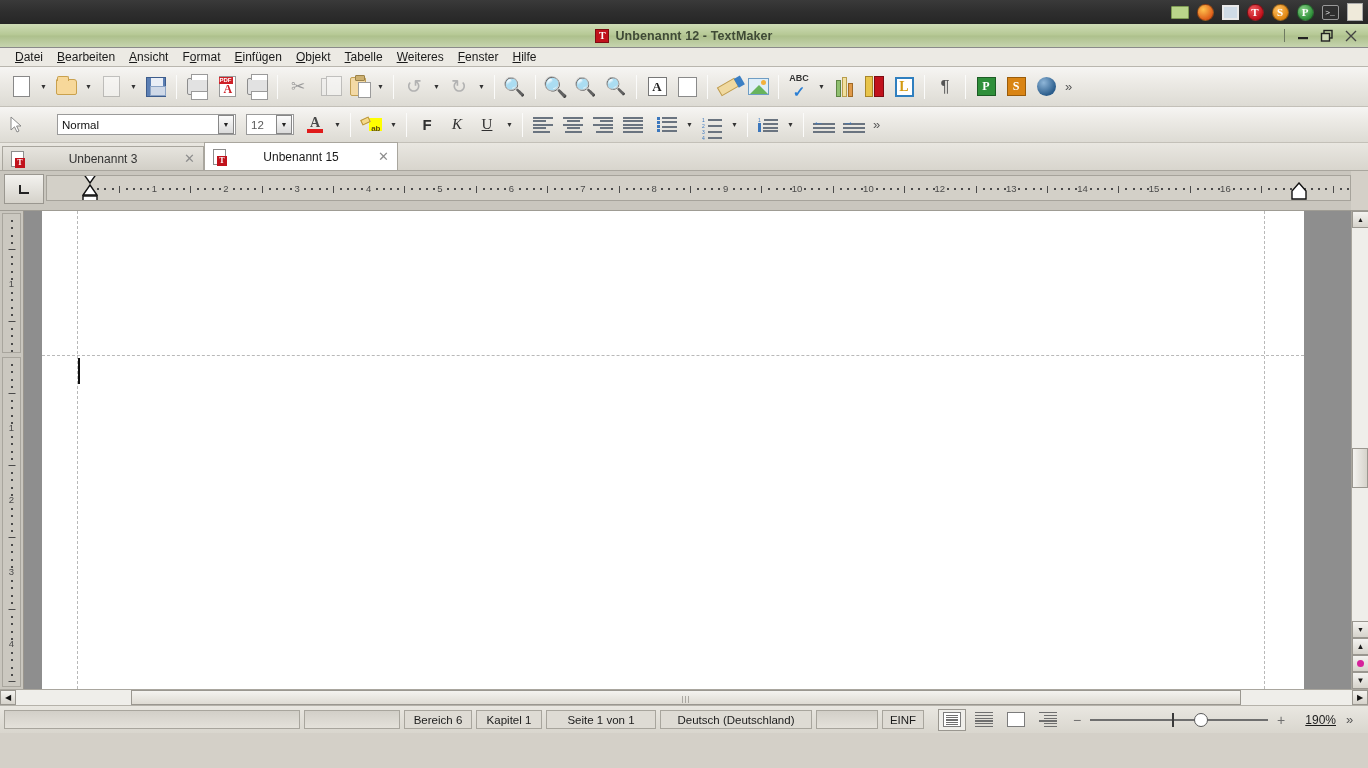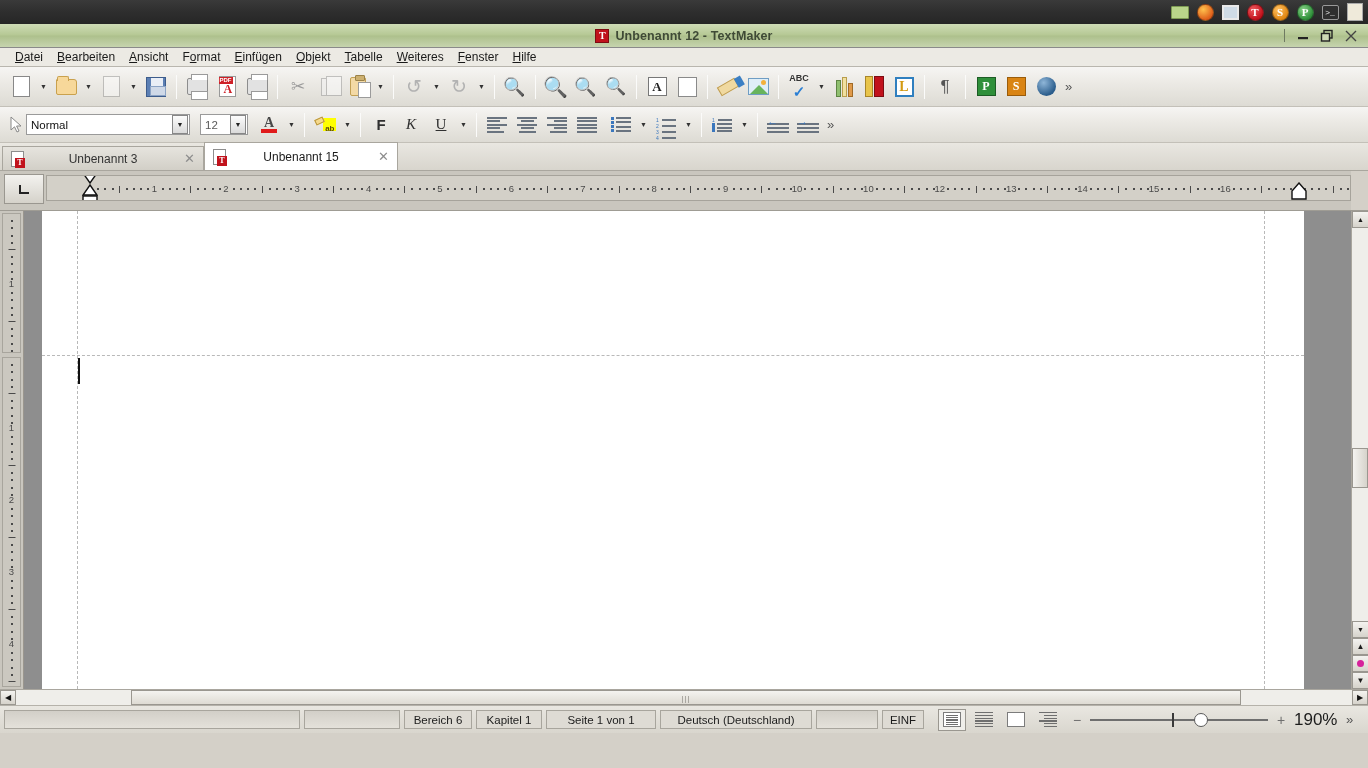--- a/index.html
+++ b/index.html
@@ -180,21 +180,21 @@
     font-size: 11.5px; color: #111;
   }
   .combo .val { padding-left: 4px; flex: 1; overflow: hidden; white-space: nowrap; }
   .combo .btn {
     width: 16px; height: 19px; margin: 0 1px 0 0;
     background: linear-gradient(to bottom,#fcfcfc,#dadada);
     border: 1px solid #878787;
     display: flex; align-items: center; justify-content: center;
     font-size: 7px; color: #222;
   }
-  #style-combo { width: 164px; }
+  #style-combo { width: 179px; margin-left: 31px; }
   #font-combo  { width: 222px; }
   #size-combo  { width: 48px; }
   #size-combo .val { color:#5a5a5a; }
   .ic-fontcolor { display:flex; flex-direction:column; align-items:center; }
   .ic-fontcolor .g { font-size:14px; font-weight:bold; color:#4a4a4a;
      font-family:"Liberation Serif", serif; line-height:13px;}
   .ic-fontcolor .bar { width:16px; height:4px; background:#e01b1b; }
   .ic-hl { width:21px; height:16px; position:relative; }
   .ic-hl .pen { position:absolute; left:0; top:1px; width:9px; height:6px;
      background:#f5d98c; border:1px solid #b79338; transform:rotate(-25deg);}
@@ -374,21 +374,21 @@
     justify-content:center; gap:1.5px; }
   .vb-outline i { display:block; height:1.5px; background:#6f6f6f; margin-left:5px;}
   .vb-outline i.f { margin-left:0; }
   #zoomwrap { display:flex; align-items:center; gap:6px; margin-left: 4px;}
   #zoomtrack { width: 178px; height: 16px; position: relative; }
   #zoomtrack .line { position:absolute; top:7px; left:0; right:0; height:2px; background:#6f6f6f;}
   #zoomtrack .center { position:absolute; top:1px; left:82px; width:2px; height:14px; background:#3a3a3a;}
   #zoomtrack .knob { position:absolute; top:1px; left:104px; width:14px; height:14px;
     border-radius:50%; background:#fff; border:1px solid #5a5a5a;}
   .zsign { font-size:14px; color:#6f6f6f; width:14px; text-align:center; }
-  #zoomval { font-size:17px; color:#1c1c1c; width:42px; text-align:right; }
+  #zoomval { font-size:12px; color:#1c1c1c; width:42px; text-align:right;text-decoration:underline; }
 </style>
 </head>
 <body>
 
 <div id="systray">
   <div class="tray-icon">
     <span class="tray-folder"></span>
   </div>
   <div class="tray-icon">
     <span class="tray-circle" style="background:radial-gradient(circle at 35% 30%,#ffc14d,#e0601b 70%);"></span>

